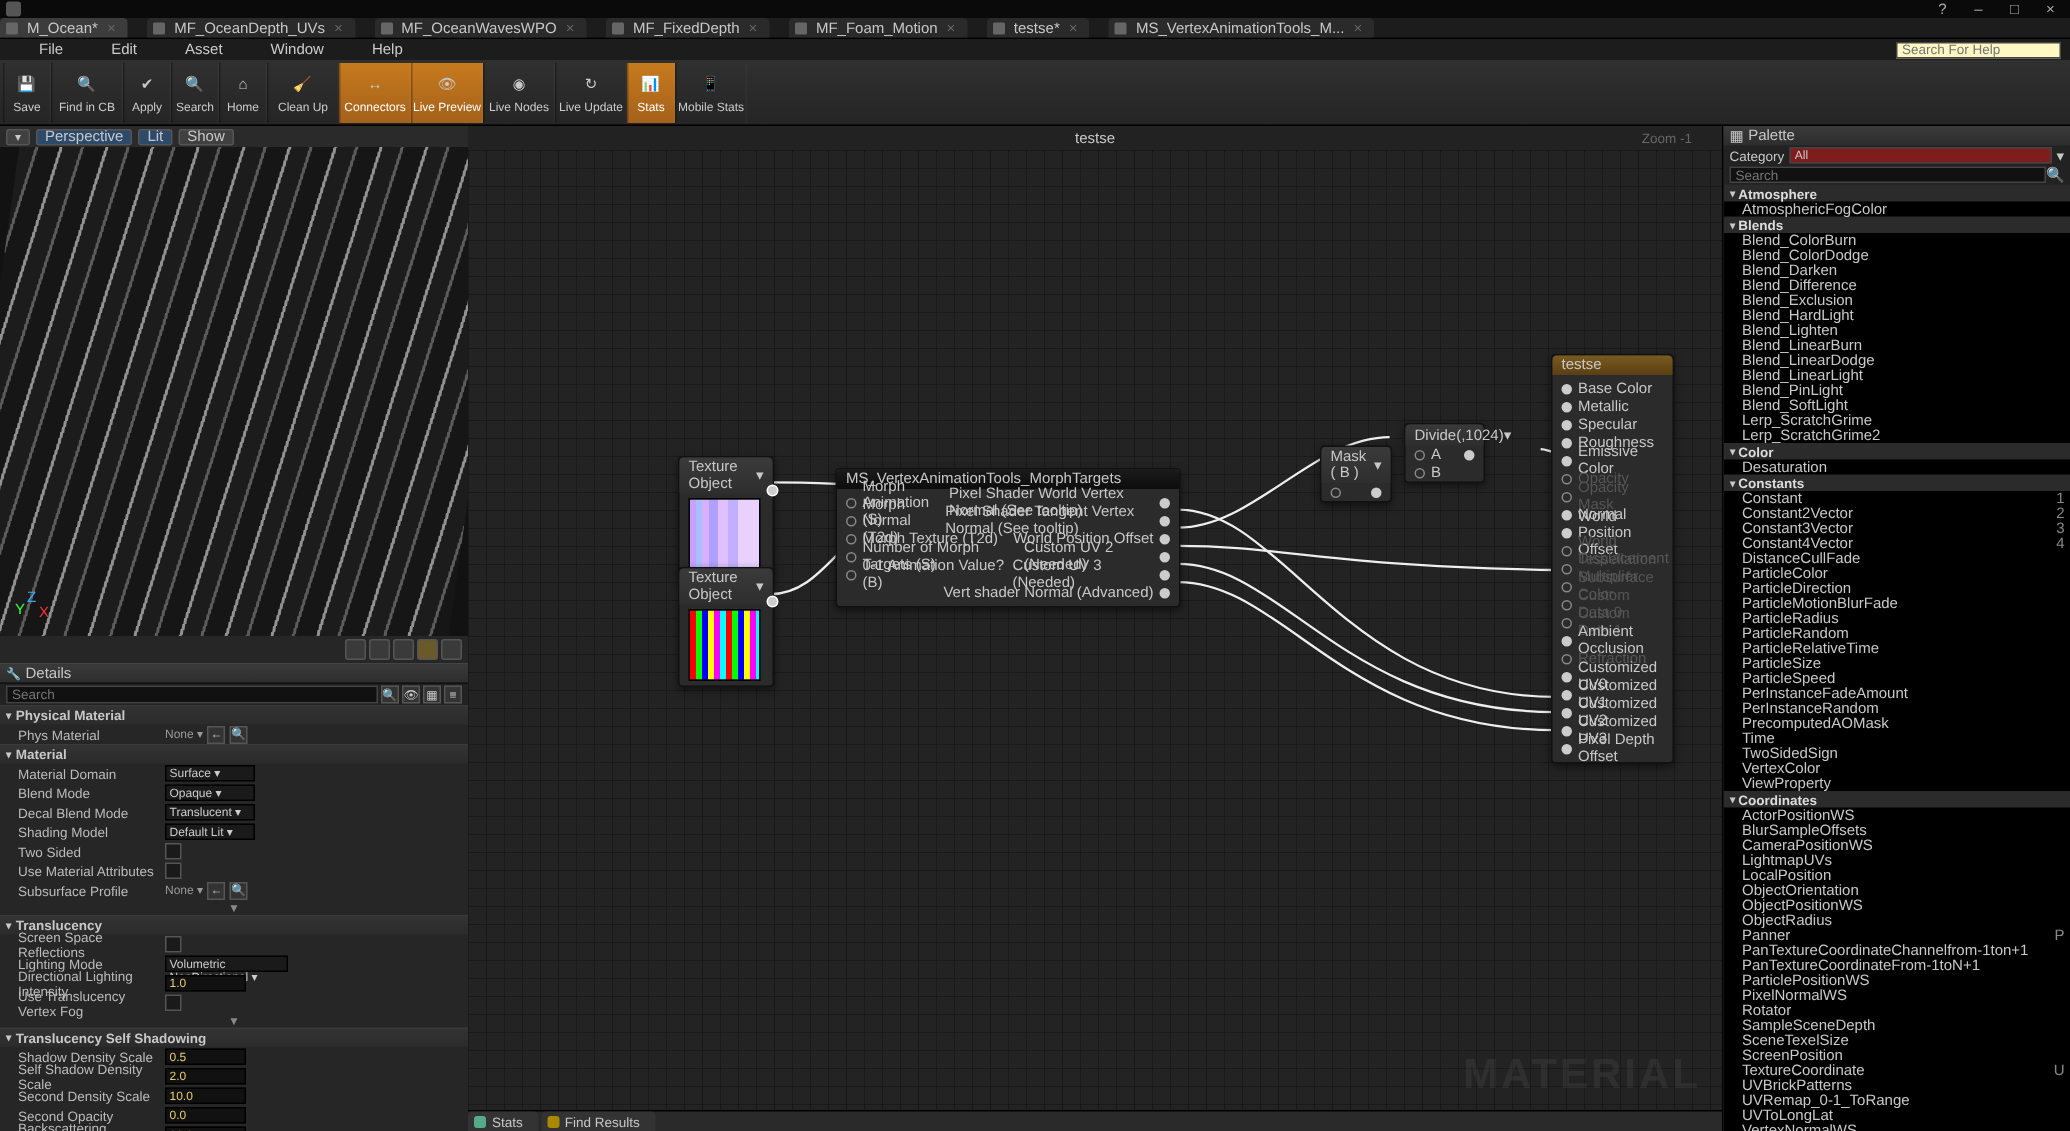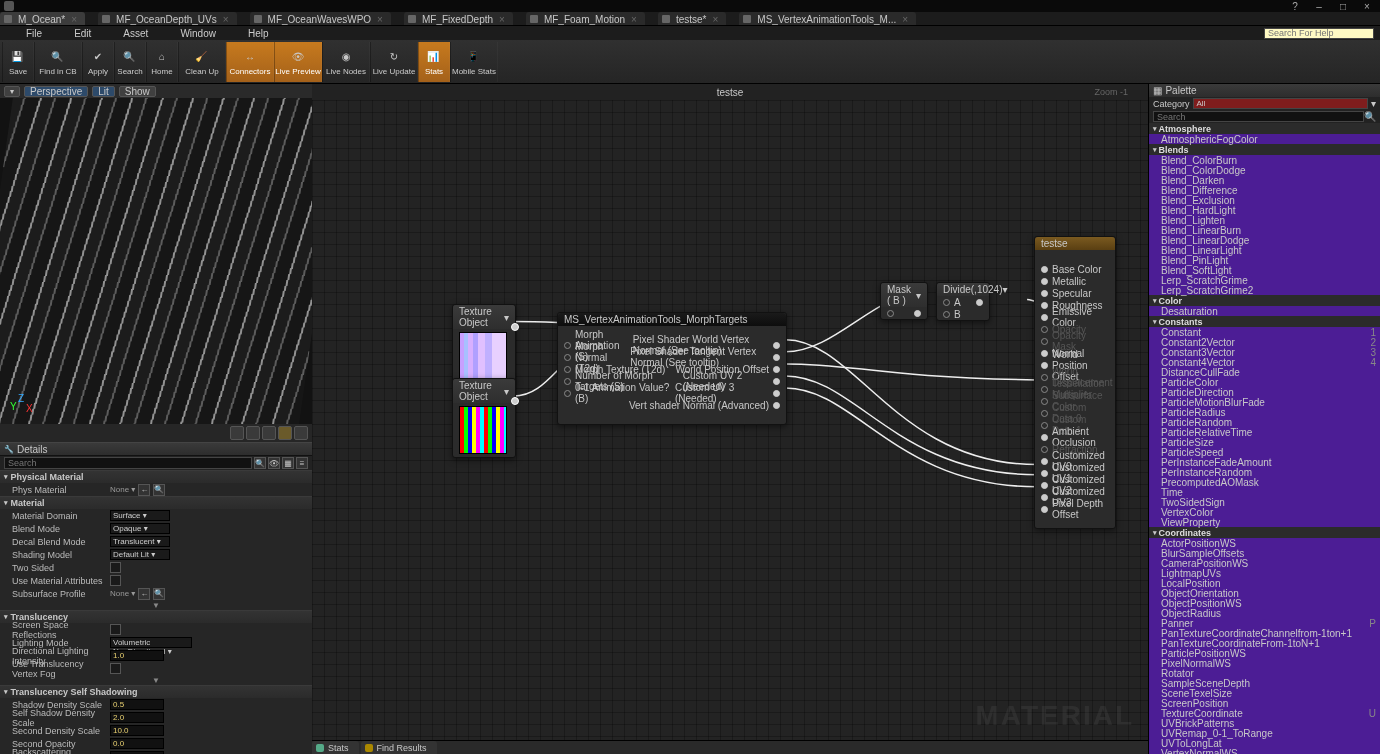--- a/index.html
+++ b/index.html
@@ -77,21 +77,21 @@
 .graph-title { height:16px; display:flex; justify-content:center; align-items:center; font-size:11px; color:#ddd; background:#222; position:relative; }
 .zoom-txt { position:absolute; right:20px; font-size:9px; color:#666; }
 .graph { flex:1; background:#232323; position:relative;
   background-image:linear-gradient(rgba(0,0,0,.25) 1px,transparent 1px),linear-gradient(90deg,rgba(0,0,0,.25) 1px,transparent 1px);
   background-size:12px 12px; overflow:hidden; }
 .material-wm { position:absolute; right:14px; bottom:8px; font-size:28px; font-weight:900; letter-spacing:2px; color:rgba(255,255,255,.06); }
 
 .node { position:absolute; background:#2b2b2b; border:1px solid #111; border-radius:3px; box-shadow:0 2px 6px rgba(0,0,0,.5); }
 .node-title { background:linear-gradient(#3a3a3a,#2e2e2e); padding:1px 6px; font-size:8px; color:#ddd; border-radius:3px 3px 0 0; display:flex; align-items:center; }
 .node-title.dark { background:linear-gradient(#1a1a1a,#0d0d0d); }
-.node-body { padding:13px 0;border-radius:29px; }
+.node-body { padding:3px 0;border-radius:29px; }
 .node-row { display:flex; align-items:center; height:12px; padding:0 6px; justify-content:space-between; font-size:8px; }
 .node-row .pin { width:7px; height:7px; border-radius:50%; border:1px solid #888; flex-shrink:0; }
 .node-row .pin.solid { background:#ccc; border-color:#ccc; }
 .node-row .in { display:flex; align-items:center; gap:4px; }
 .node-row .out { display:flex; align-items:center; gap:4px; }
 .node-row .dim { color:#555; }
 .tex-thumb { width:48px; height:48px; margin:3px 6px; border:1px solid #000; }
 .tex-thumb.purple { background:linear-gradient(90deg,#c8a0ff 0 8%,#a8c0ff 8% 18%,#d8b0ff 18% 28%,#b0a0ff 28% 40%,#e0c0ff 40% 55%,#c0b0ff 55% 70%,#e8d0ff 70% 100%); }
 .tex-thumb.rainbow { background:repeating-linear-gradient(90deg,#f00 0 4px,#0f0 4px 8px,#00f 8px 12px,#ff0 12px 16px,#f0f 16px 20px,#0ff 20px 24px); }
 .node-pin-out { position:absolute; width:8px; height:8px; border-radius:50%; background:#ccc; border:1px solid #fff; }
@@ -109,21 +109,21 @@
 .stats-body li { font-size:9px; color:#aaa; line-height:11px; }
 
 
 .palette-head { height:13px; background:linear-gradient(#3a3a3a,#2d2d2d); display:flex; align-items:center; padding:0 4px; font-size:10px; }
 .pal-row { display:flex; align-items:center; height:13px; padding:0 4px; gap:3px; background:#222; }
 .pal-row .lbl { font-size:9px; }
 .pal-row .combo { flex:1; height:11px; background:#7f1d1d; border:1px solid #444; font-size:8px; color:#ccc; padding:0 3px; }
 .pal-search { height:13px; padding:0 4px; background:#222; display:flex; align-items:center; }
 .pal-search input { flex:1; height:11px; background:#111; border:1px solid #444; color:#888; font-size:9px; padding:0 3px; }
 .pal-search .mag { width:12px; text-align:center; }
-.pal-tree { flex:1; overflow-y:auto; background:#4c1d95; }
+.pal-tree { flex:1; overflow-y:auto; background:#000000; }
 .pal-cat { height:11px; padding:0 4px; font-size:9px; font-weight:bold; color:#ddd; display:flex; align-items:center; background:#2b2b2b; }
 .pal-cat .tri { font-size:7px; margin-right:2px; }
 .pal-item { height:10px; padding:0 4px 0 12px; font-size:9px; color:#bbb; display:flex; justify-content:space-between; align-items:flex-start; }
 .pal-item .hk { color:#888; }
 </style>
 </head>
 <body>
 
 <div class="titlebar">
   <div class="titlebar-left">
@@ -481,21 +481,21 @@
             <div class="node-row">
               <span class="in"></span>
               <span class="out">
                 <span>Vert shader Normal (Advanced)</span>
                 <span class="pin solid"></span>
               </span>
             </div>
           </div>
       </div>
 
-      <div class="node" style="left:568px;top:182px;width:48px;">
+      <div class="node" style="left:568px;top:197px;width:48px;">
         <div class="node-title">
             <span>Mask ( B )</span>
             <span style="margin-left:auto">▾</span>
           </div>
         <div class="node-row">
             <span class="in">
               <span class="pin"></span>
             </span>
             <span class="out">
               <span class="pin solid"></span>

